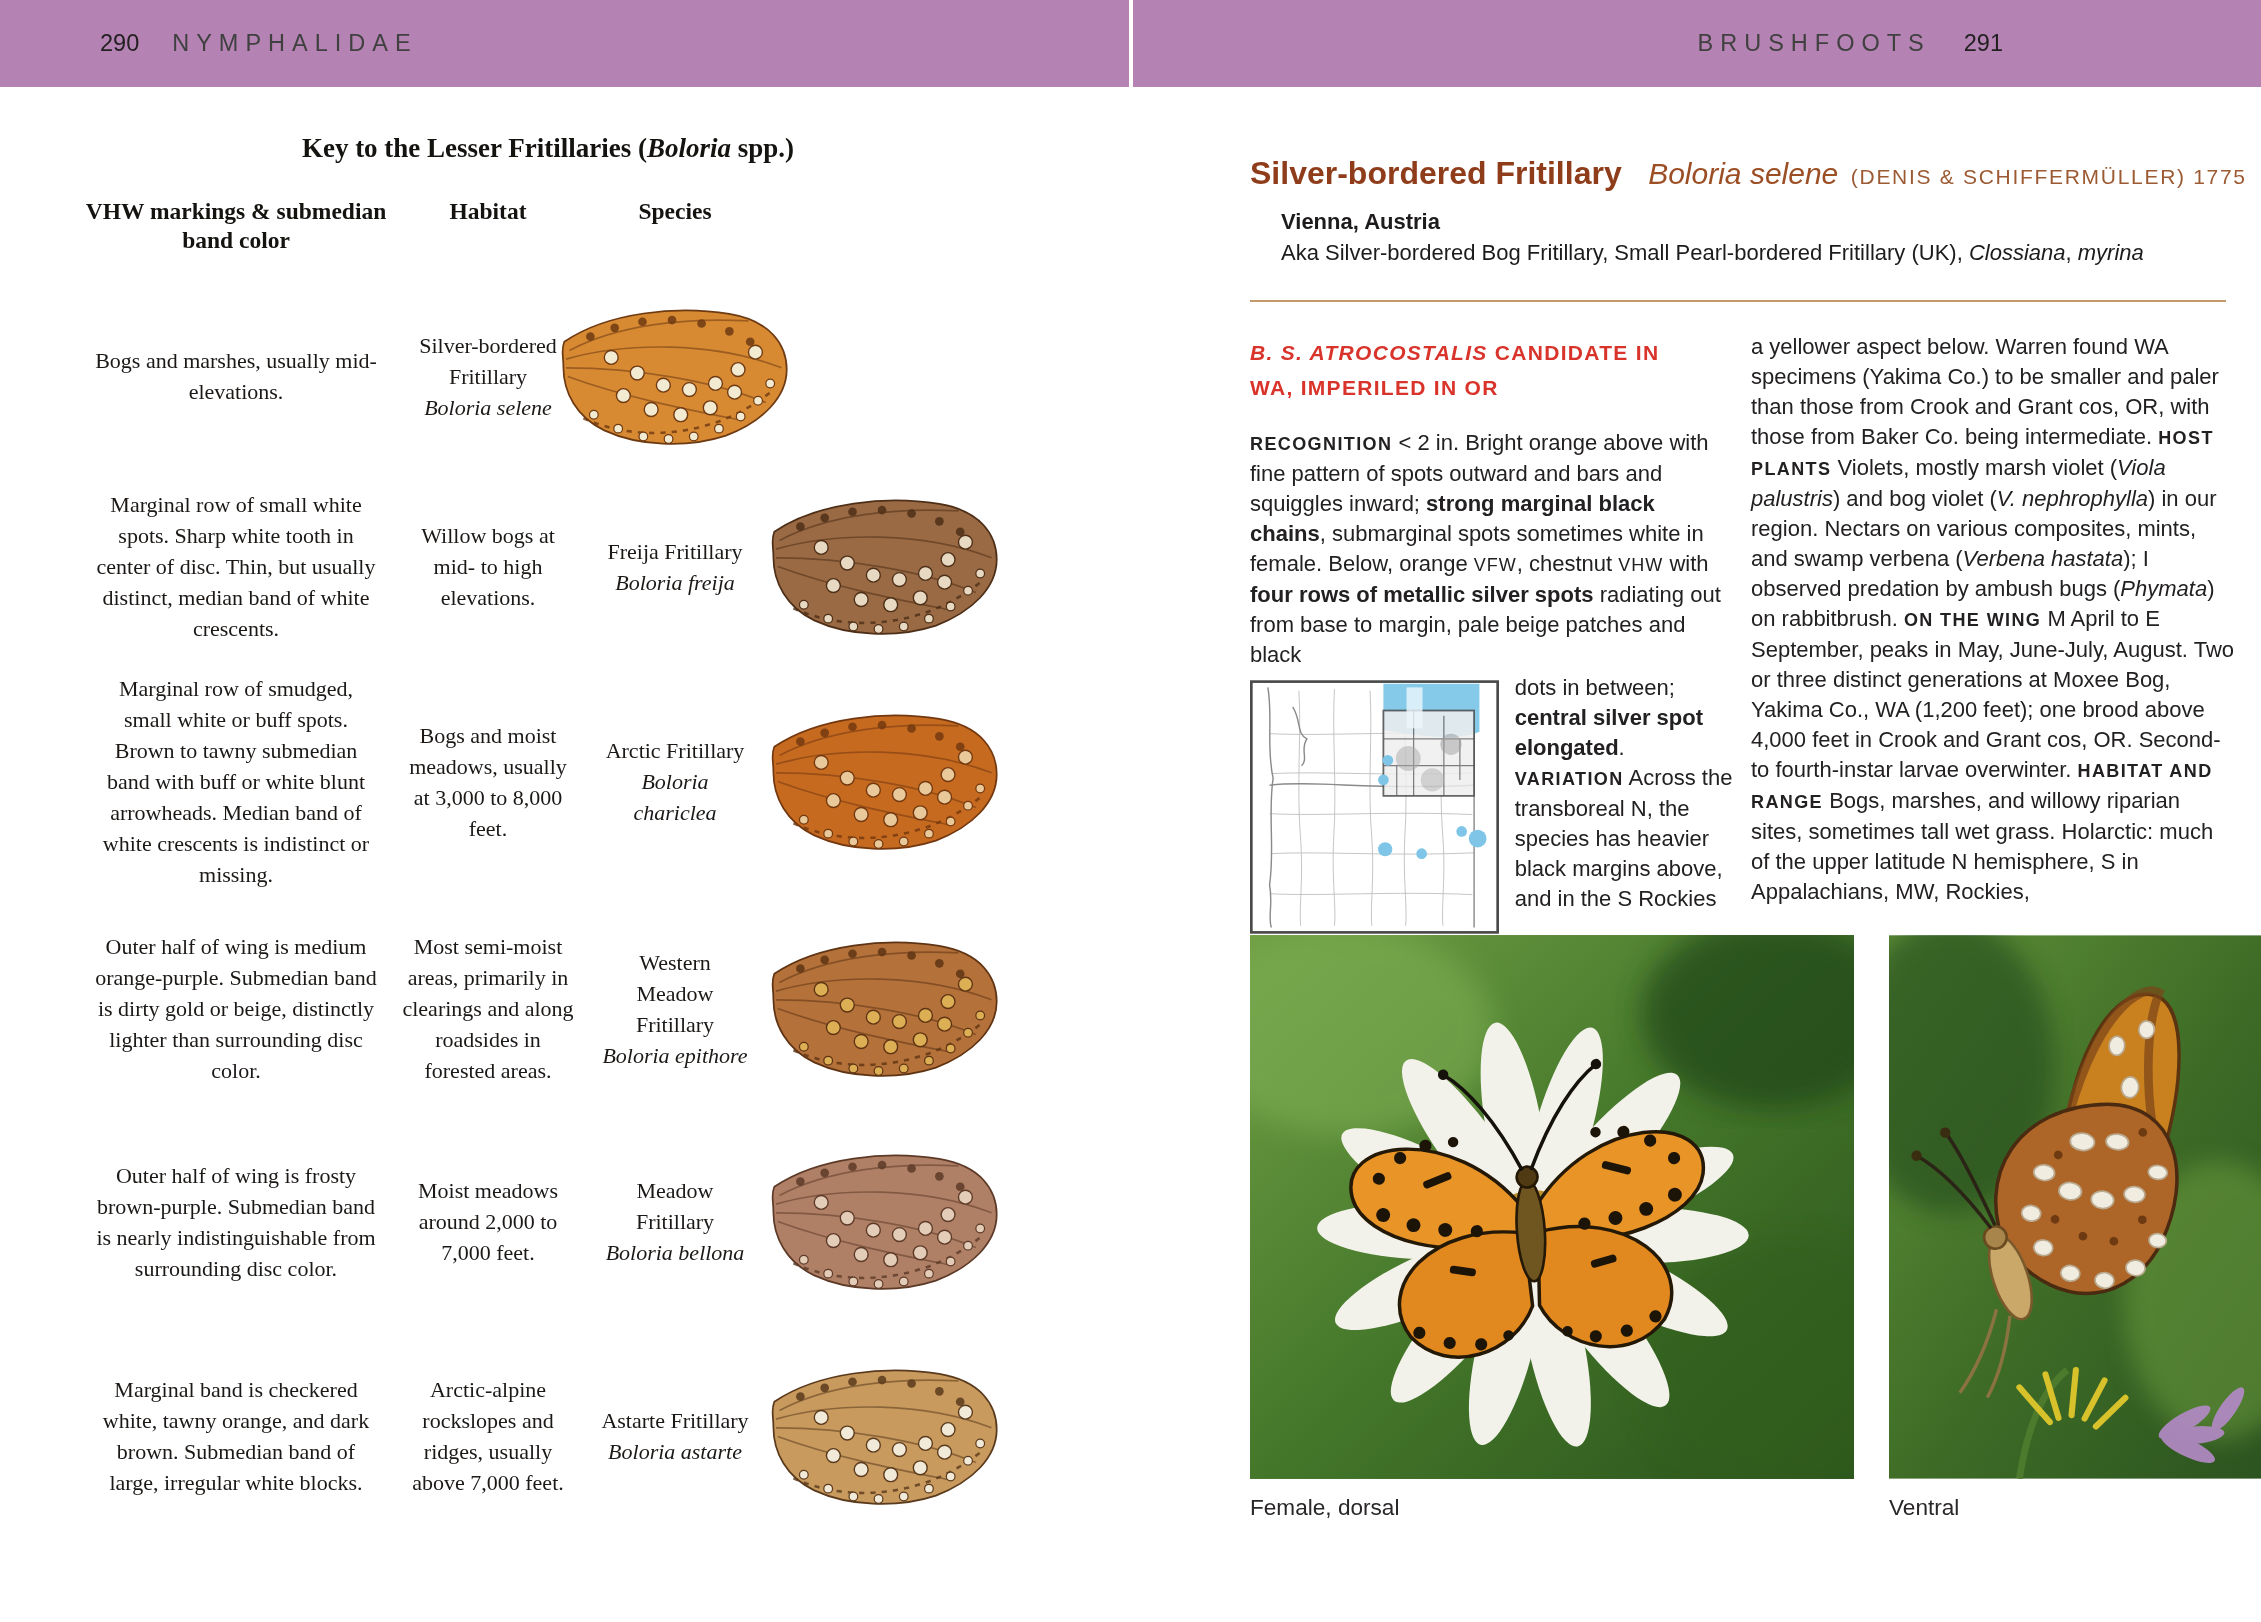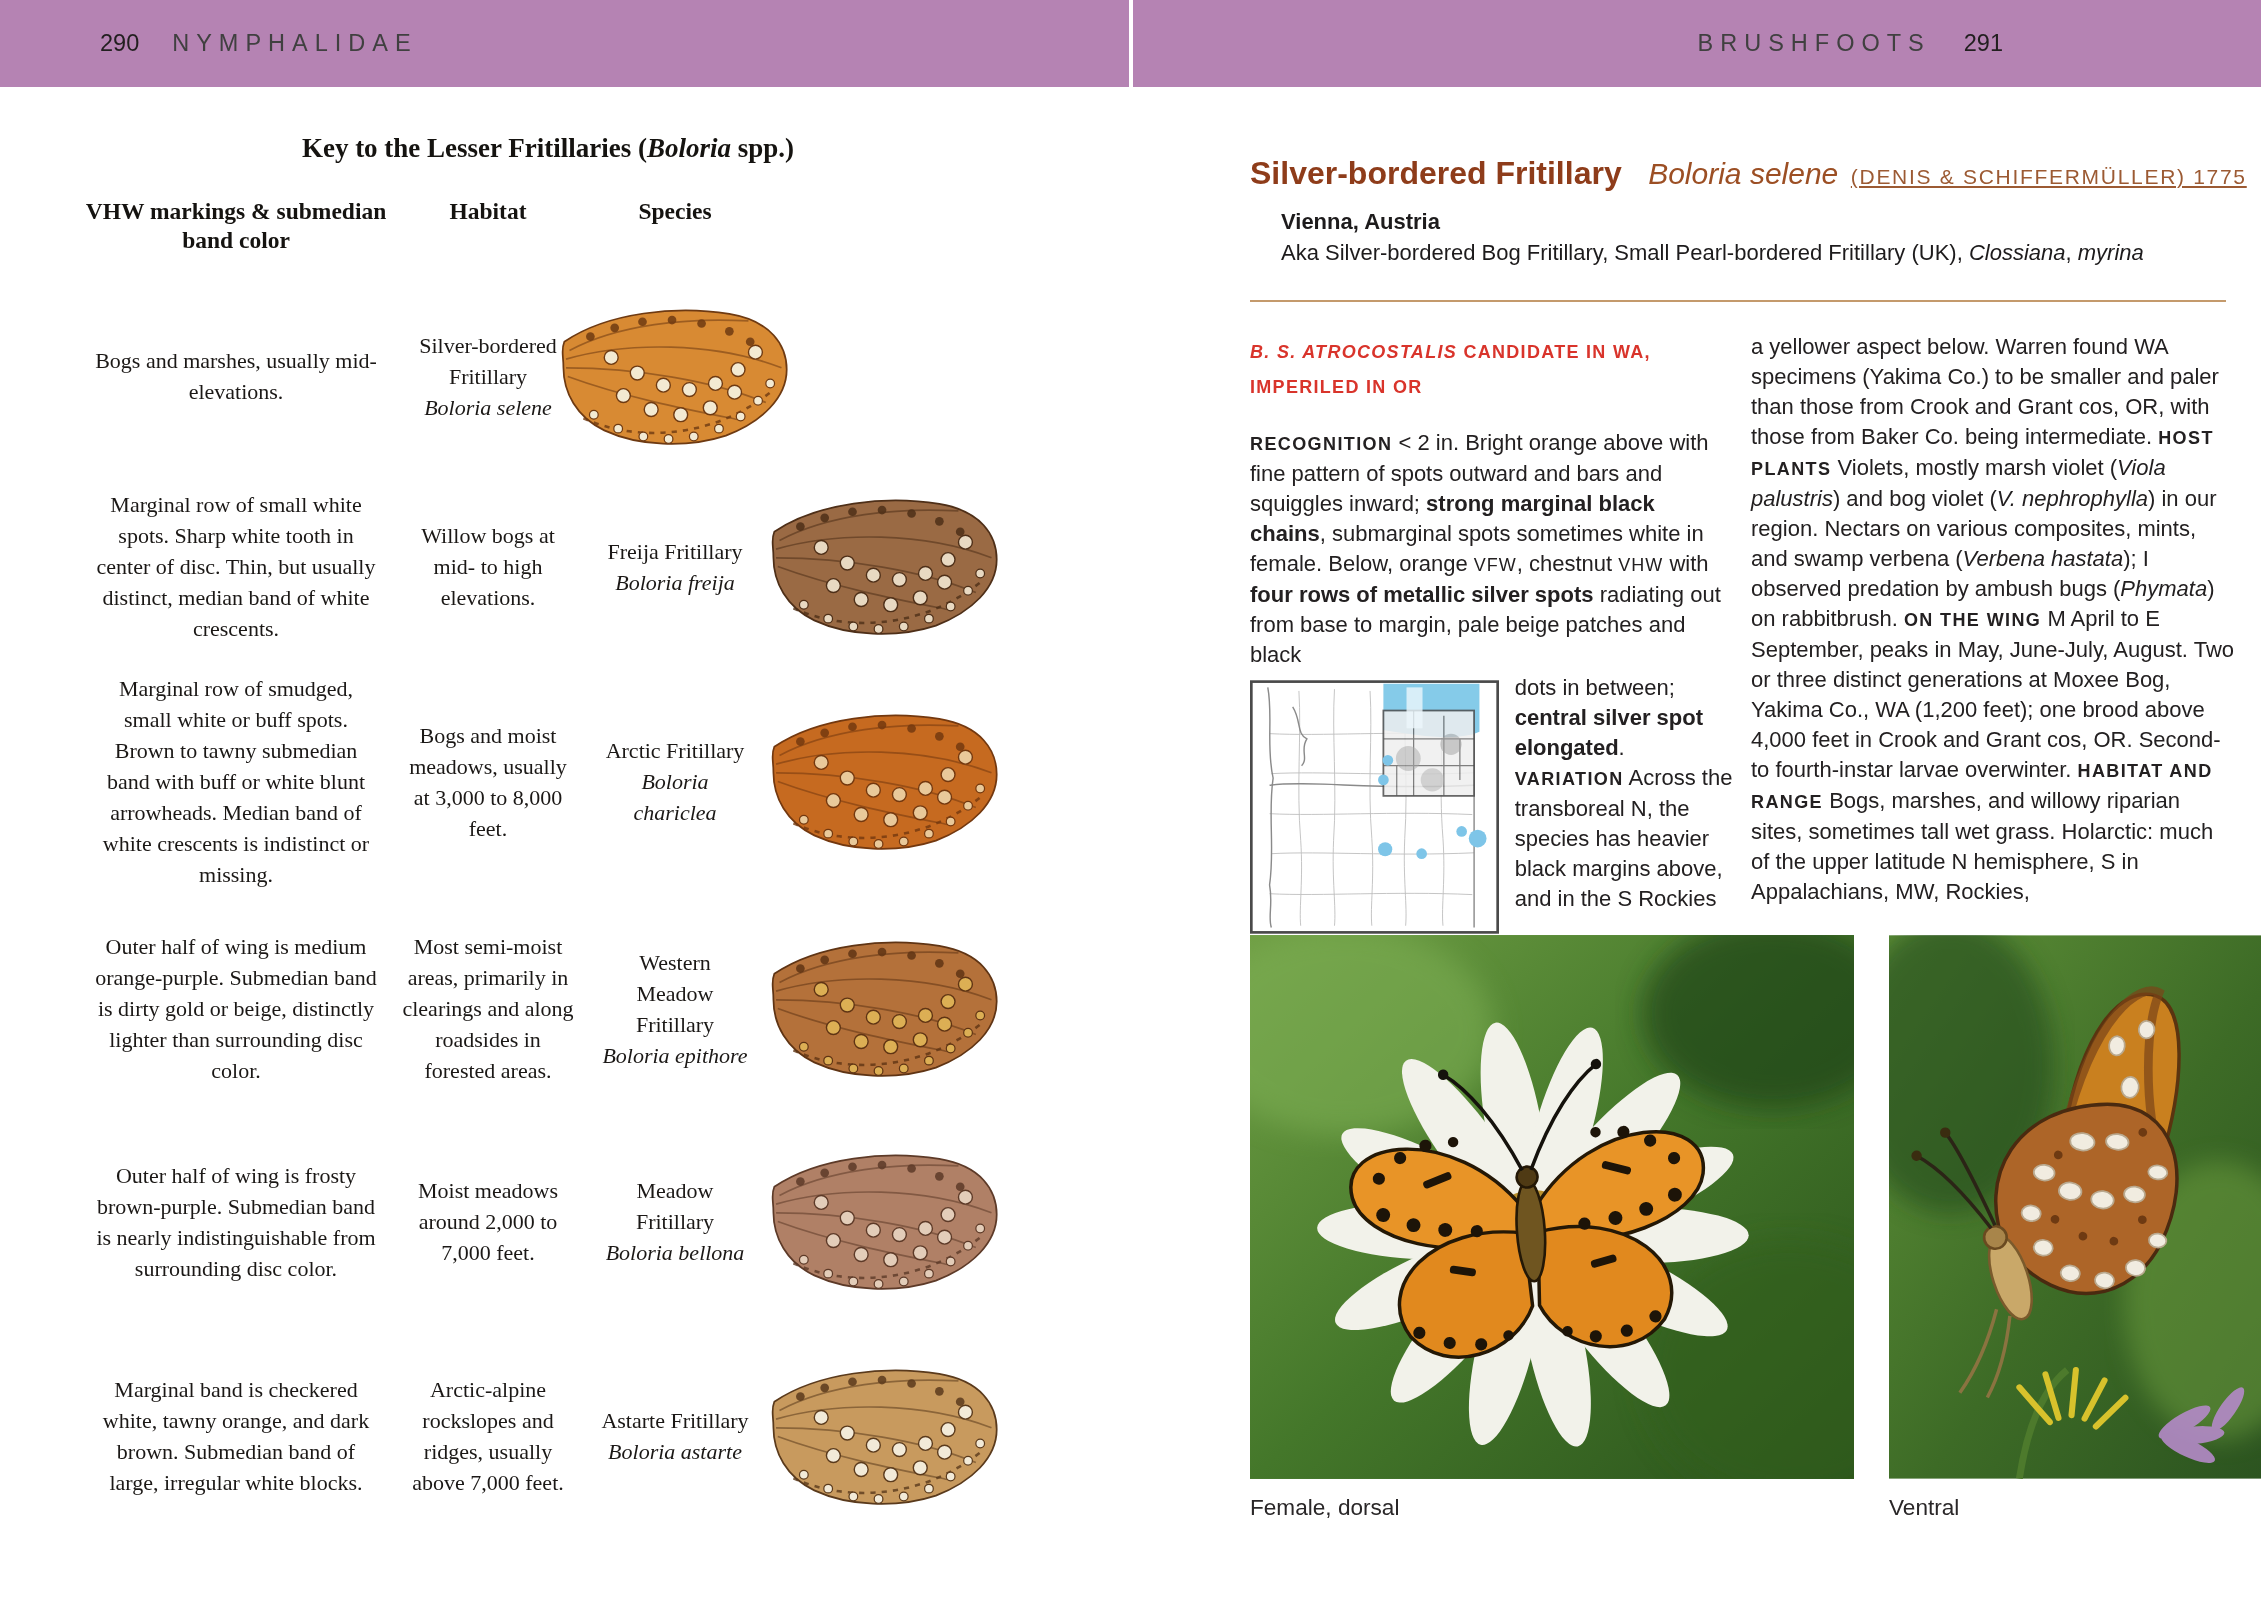--- a/index.html
+++ b/index.html
@@ -41,28 +41,28 @@
   }
   .species-sci{font-style:italic;}
   .r0{height:184px;} .r1{height:197px;} .r2{height:233px;}
   .r3{height:221px;} .r4{height:205px;} .r5{height:224px;}
   .thumbwrap{display:flex;justify-content:center;align-items:center;}
   .thumbwrap svg{display:block;}
   
   .sp-head{position:absolute;left:119px;top:68px;width:1009px;white-space:nowrap;}
   .sp-common{font-weight:700;font-size:32px;color:#8e3c1a;}
   .sp-sci{font-style:italic;font-size:30px;color:#9c4f24;margin-left:22.6px;}
-  .sp-auth{font-size:21px;letter-spacing:1.7px;color:#9c5a33;margin-left:8.7px;text-decoration:underline;}
+  .sp-auth{font-size:21px;letter-spacing:1.7px;color:#9c5a33;margin-left:8.7px;}
   .sp-locality{position:absolute;left:150px;top:122px;font-weight:700;font-size:22px;color:#1d1b1c;}
   .sp-aka{position:absolute;left:150px;top:153px;font-size:22px;color:#1d1b1c;width:957px;}
   .sp-rule{position:absolute;left:119px;top:213px;width:976px;height:1.7px;background:#c49a6c;border:0;margin:0;}
   .colA{position:absolute;left:119px;top:248px;width:484px;}
   .colB{position:absolute;left:620px;top:245px;width:484px;}
   .status{
-    color:#d9342b;font-weight:700;font-size:18px;letter-spacing:1.3px;line-height:35px;
+    color:#d9342b;font-weight:700;font-size:21px;letter-spacing:1.3px;line-height:35px;
     margin-bottom:22.6px;width:417px;
   }
   .bodytext{font-size:22px;line-height:30px;color:#232021;margin:0;}
   .wrapbox{margin-top:3.5px;}
   #range-map{float:left;width:249px;height:254px;margin:7px 15.7px 5.2px 0;}
   .sg-i{font-style:italic;}
   .sg-b{font-weight:700;}
   .sg-bi{font-weight:700;font-style:italic;}
   .sg-sc{font-weight:700;font-size:18px;letter-spacing:1.4px;}
   .sg-scl{font-size:18px;letter-spacing:1px;}

